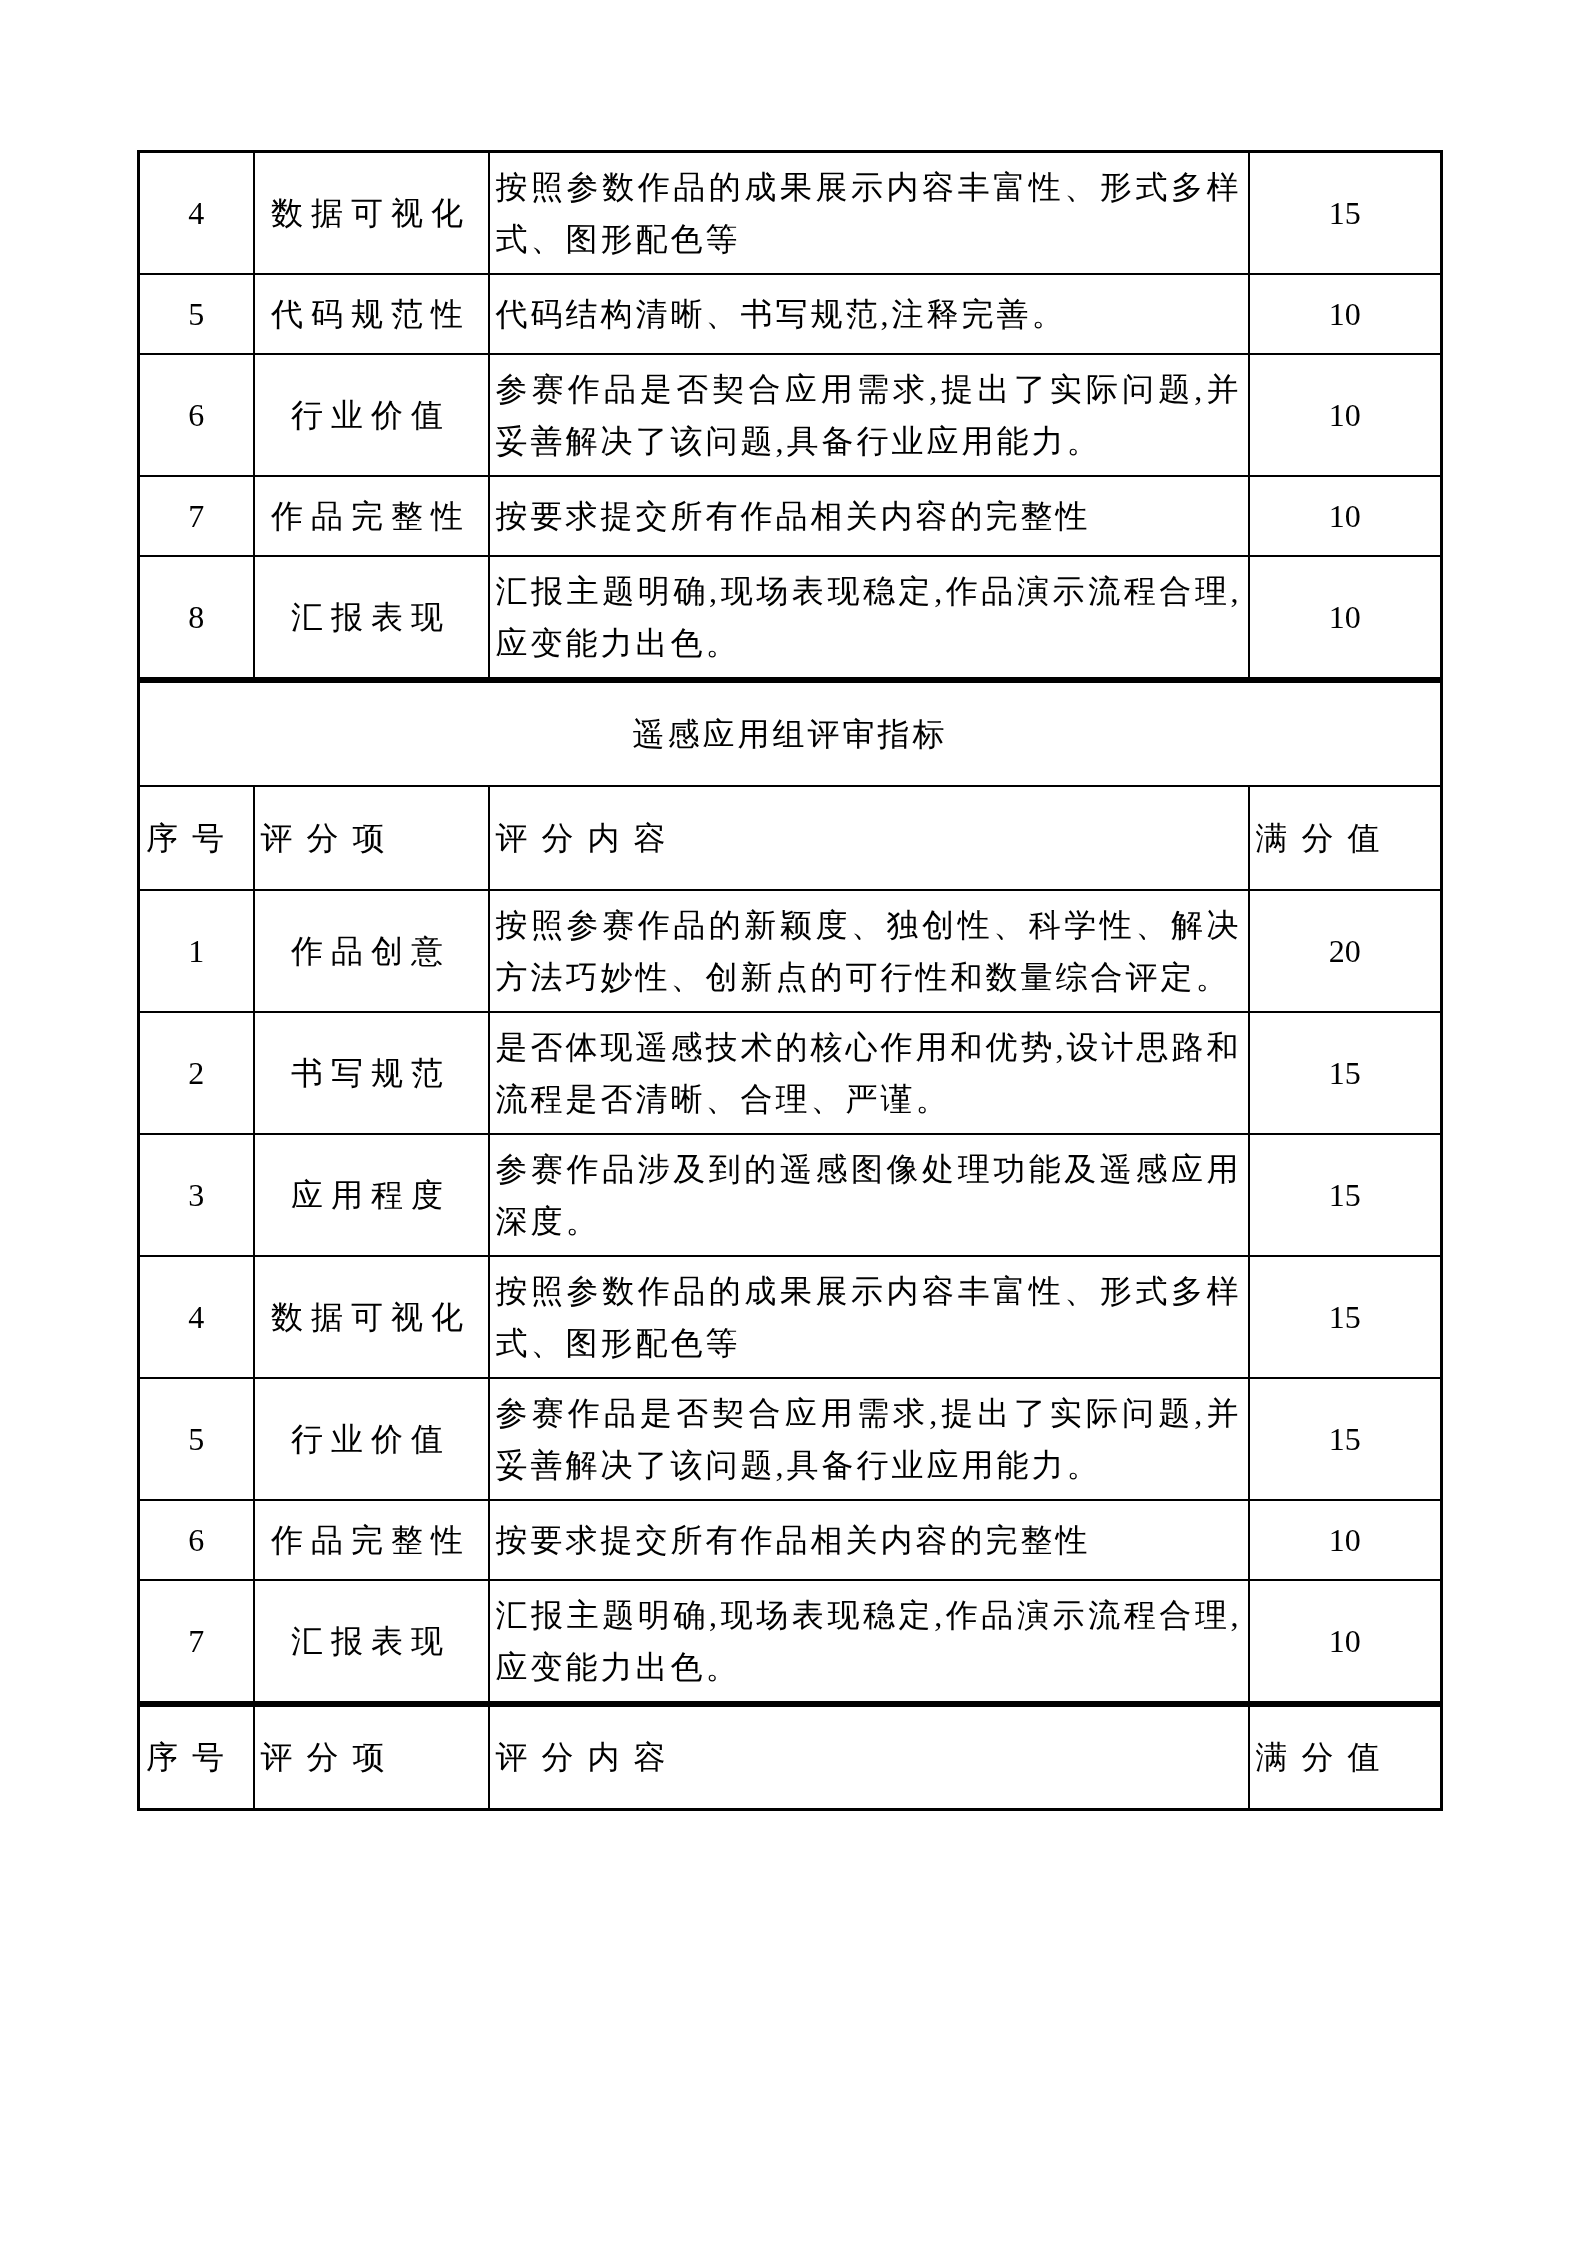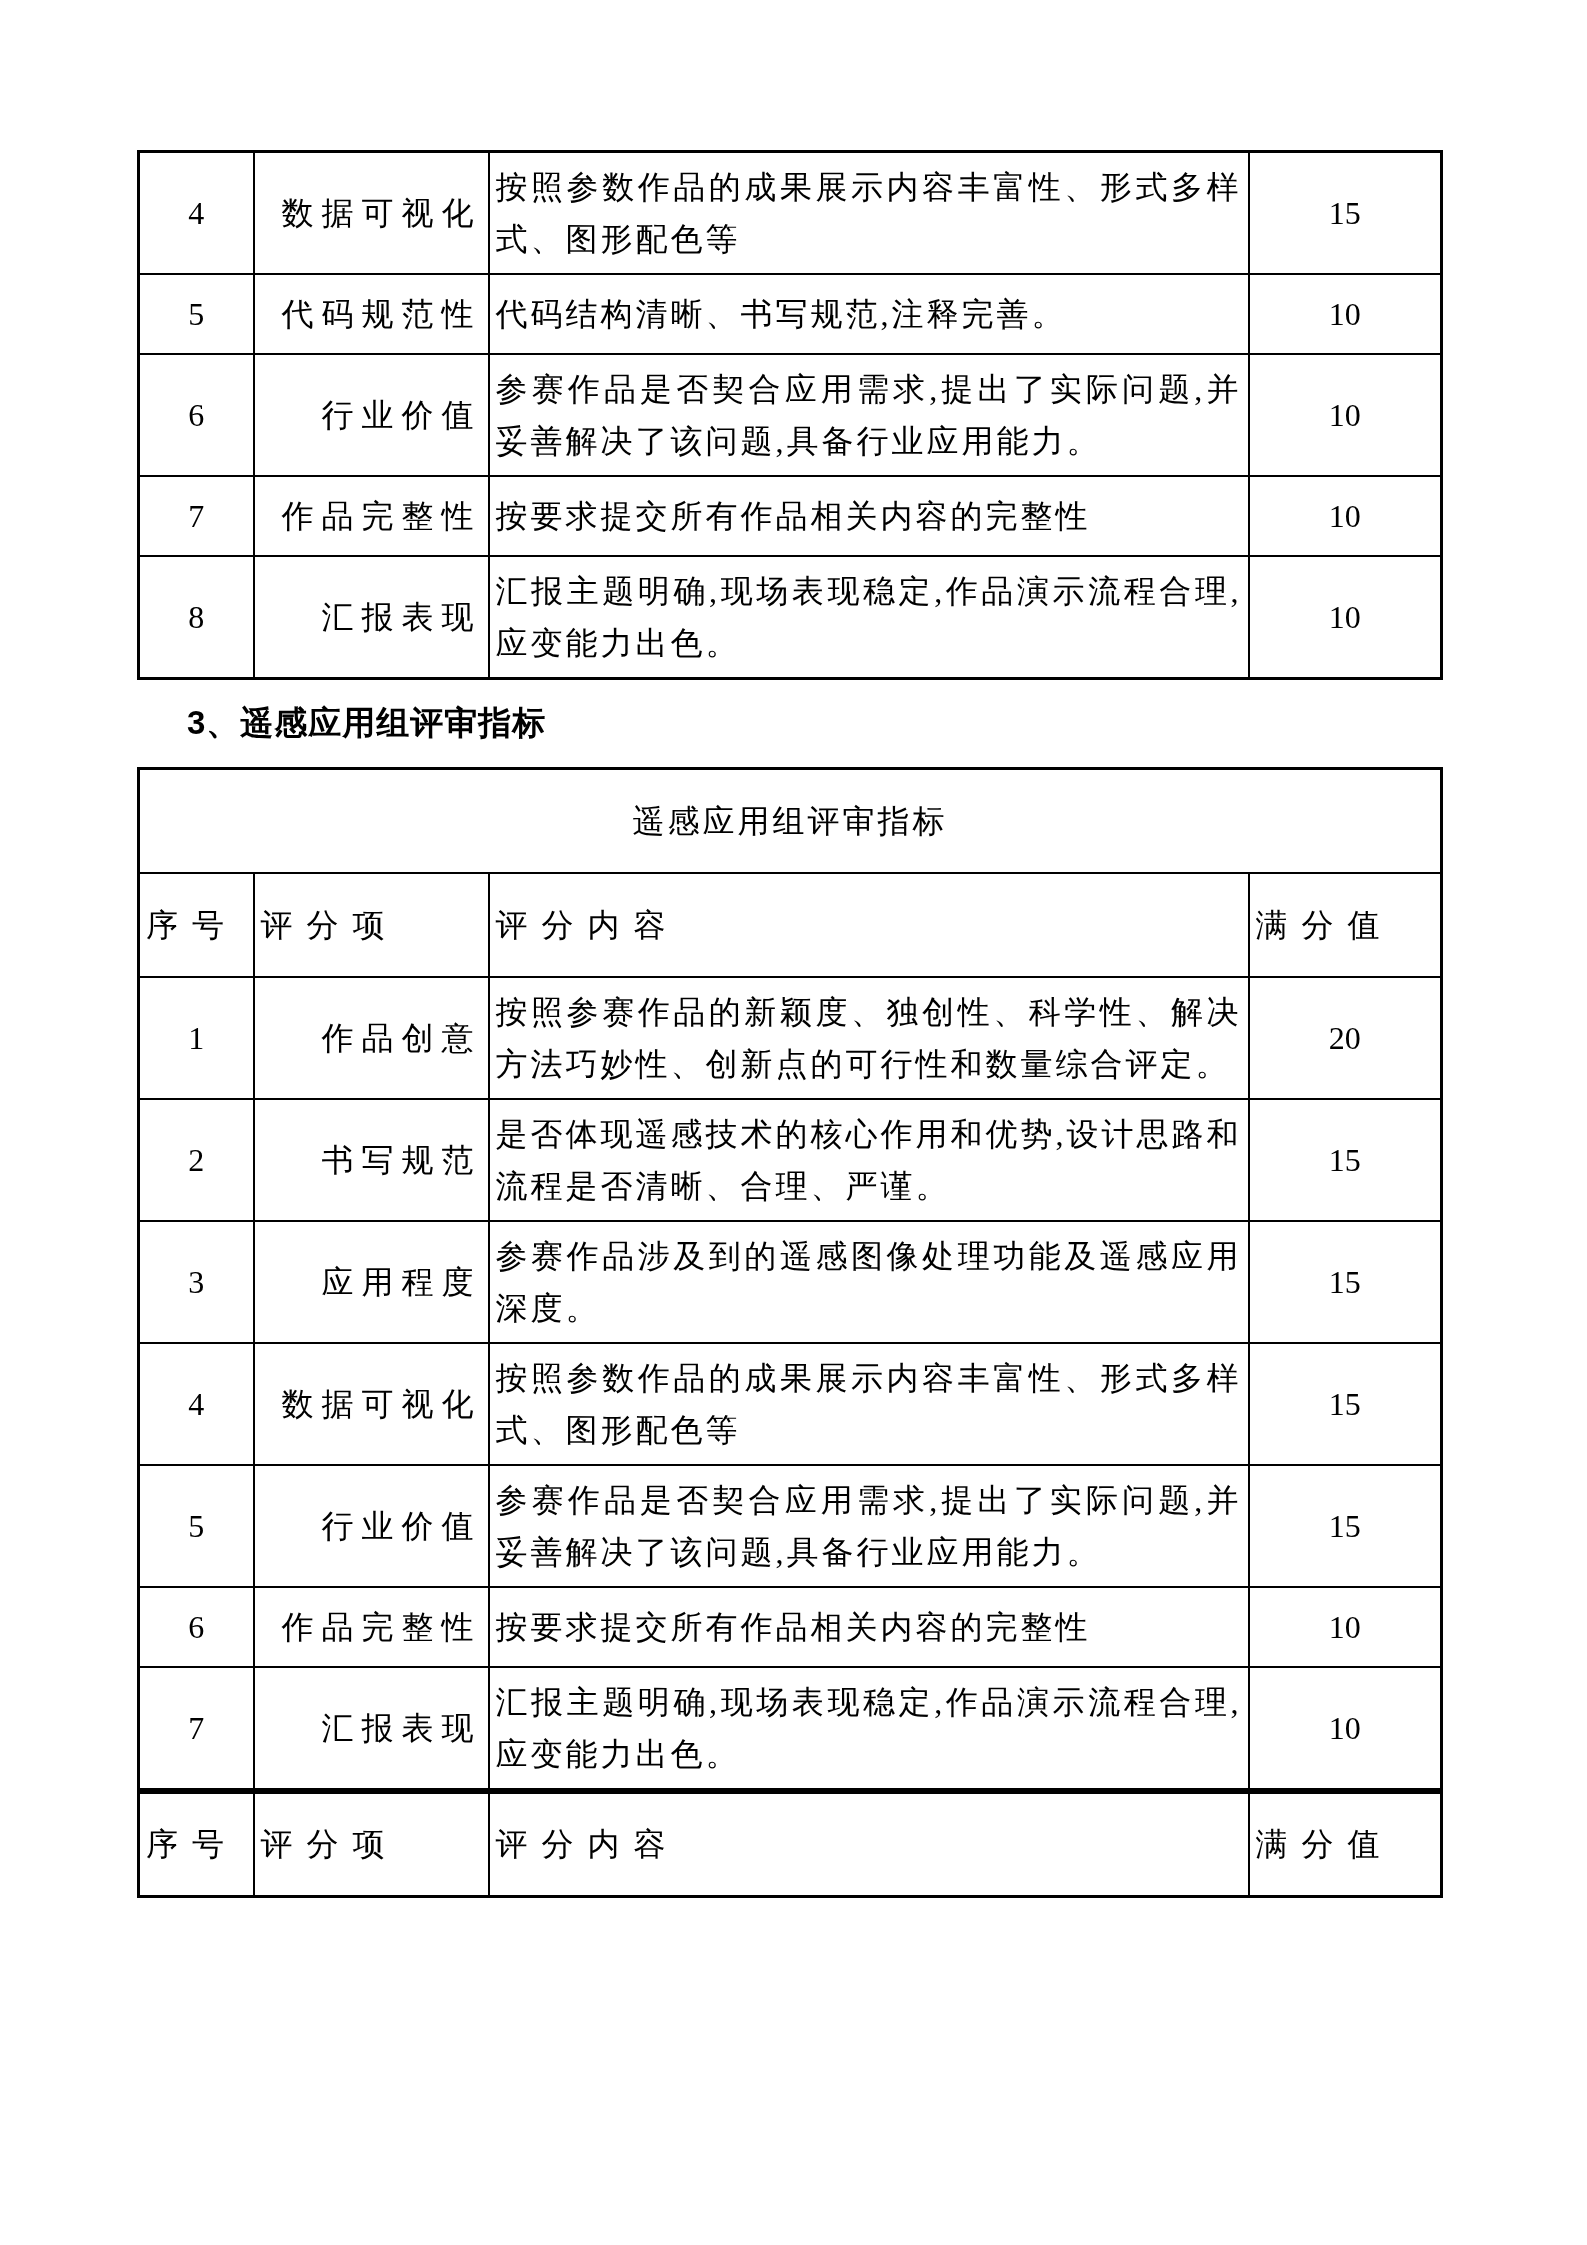--- a/index.html
+++ b/index.html
@@ -50,21 +50,21 @@
   .cell-header {
     text-align: left;
     letter-spacing: 14px;
   }
   .cell-no, .cell-score {
     text-align: center;
     font-size: 34px;
     letter-spacing: 0;
   }
   .cell-item {
-    text-align: right;
+    text-align: center;
     letter-spacing: 8px;
   }
   .cell-content {
     text-align: justify;
     text-justify: inter-ideograph;
     letter-spacing: 3px;
     padding: 8px 24px;
   }
   h3.section-heading {
     font-family: "Liberation Sans", "DejaVu Sans", sans-serif;
@@ -115,21 +115,20 @@
       </tr>
       <tr class="data-row">
         <td class="cell-no">8</td>
         <td class="cell-item">汇报表现</td>
         <td class="cell-content">汇报主题明确,现场表现稳定,作品演示流程合理,应变能力出色。</td>
         <td class="cell-score">10</td>
       </tr>
     </tbody>
   </table>
 
-  <h3 class="section-heading">3、遥感应用组评审指标</h3>
 
   <table class="score-table">
     <colgroup>
         <col class="c-no">
         <col class="c-item">
         <col class="c-content">
         <col class="c-score">
       </colgroup>
     <tbody>
       <tr class="title-row">

